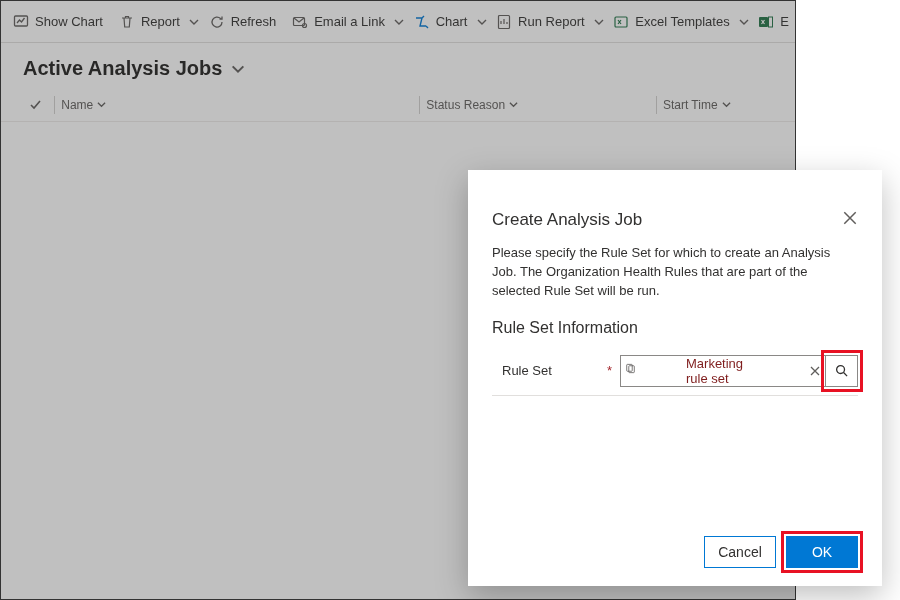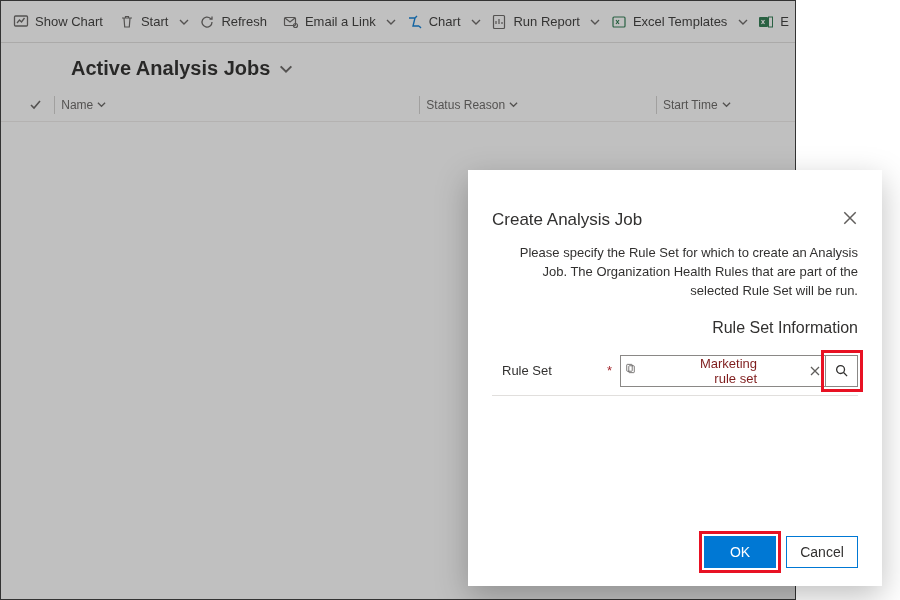--- a/index.html
+++ b/index.html
@@ -1,29 +1,29 @@
 <!DOCTYPE html>
 <html><head>
 <meta charset="utf-8">
 <style>
   * { box-sizing: border-box; }
   html, body { margin:0; padding:0; width:900px; height:600px; font-family:"Segoe UI","SegoeUI","Segoe WP",Tahoma,Arial,sans-serif; font-size:13px; color:#323130; background:#ffffff; overflow:hidden; }
-  .root { position:relative; width:796px; height:600px; border:1px solid #333;text-align:right; }
+  .root { position:relative; width:796px; height:600px; border:1px solid #333; }
   .dim-overlay { position:absolute; inset:0; background:rgba(60,60,60,0.32); pointer-events:none; }
   
   .cmdbar { height:42px; display:flex; align-items:center; border-bottom:1px solid #e1dfdd; padding:0 4px; }
   .cmdbar-item { display:flex; align-items:center; height:42px; padding:0 8px; color:#323130; cursor:pointer; white-space:nowrap; }
   .cmdbar-item .ic { width:16px; height:16px; margin-right:6px; display:flex; align-items:center; justify-content:center; color:#605e5c; }
   .cmdbar-item .ic svg { width:16px; height:16px; }
   .cmdbar-item.green .ic { color:#107c10; }
   .chev { width:20px; display:flex; align-items:center; justify-content:center; cursor:pointer; }
   .chev svg { width:10px; height:10px; }
   .highlight-red { outline:2px solid #e81123; outline-offset:-2px; }
   
-  .view-header { padding:14px 22px 8px 22px; display:flex; align-items:center;margin-left:48px; }
+  .view-header { padding:14px 22px 8px 22px; display:flex; align-items:center; }
   .view-title { font-size:20px; font-weight:600; color:#201f1e; margin-right:8px; }
   .view-chev { width:16px; height:16px; color:#605e5c; }
   
   .grid-head { display:flex; align-items:center; height:34px; border-bottom:1px solid #edebe9; padding-left:28px; color:#605e5c; font-size:12px; }
   .col-check { width:22px; display:flex; align-items:center; }
   .col-sep { width:1px; height:18px; background:#d2d0ce; margin:0 6px; }
   .col { display:flex; align-items:center; cursor:pointer; }
   .col .cchev { margin-left:4px; }
   .col-name { width:400px; }
   .col-status{ width:254px; }
@@ -72,21 +72,21 @@
       <span>Show Chart</span>
     </div>
 
 
     <div class="cmdbar-item">
       <span class="ic">
         <svg viewBox="0 0 16 16" fill="none" stroke="currentColor" stroke-width="1.2">
             <path d="M3 4h10M6.5 4V2.5h3V4M5 4l.7 9h4.6L11 4"></path>
           </svg>
       </span>
-      <span>Start</span>
+      <span>Report</span>
     </div>
     <div class="chev">
       <svg viewBox="0 0 10 10" fill="none" stroke="#605e5c" stroke-width="1.4">
           <path d="M1 3l4 4 4-4"></path>
         </svg>
     </div>
 
     <div class="cmdbar-item">
       <span class="ic">
         <svg viewBox="0 0 16 16" fill="none" stroke="currentColor" stroke-width="1.3">
@@ -254,22 +254,22 @@
               <path d="M10.2 10.2L14 14"></path>
             </svg>
         </div>
       </div>
     </div>
     <div class="field-underline"></div>
 
     <div class="dlg-spacer"></div>
 
     <div class="dlg-buttons">
+      <div class="btn btn-secondary">
+        <span>Cancel</span>
+      </div>
       <div class="btn btn-primary red-frame">
         <span>OK</span>
       </div>
-      <div class="btn btn-secondary">
-        <span>Cancel</span>
-      </div>
     </div>
   </div>
 
 </div>
 
 </body></html>

